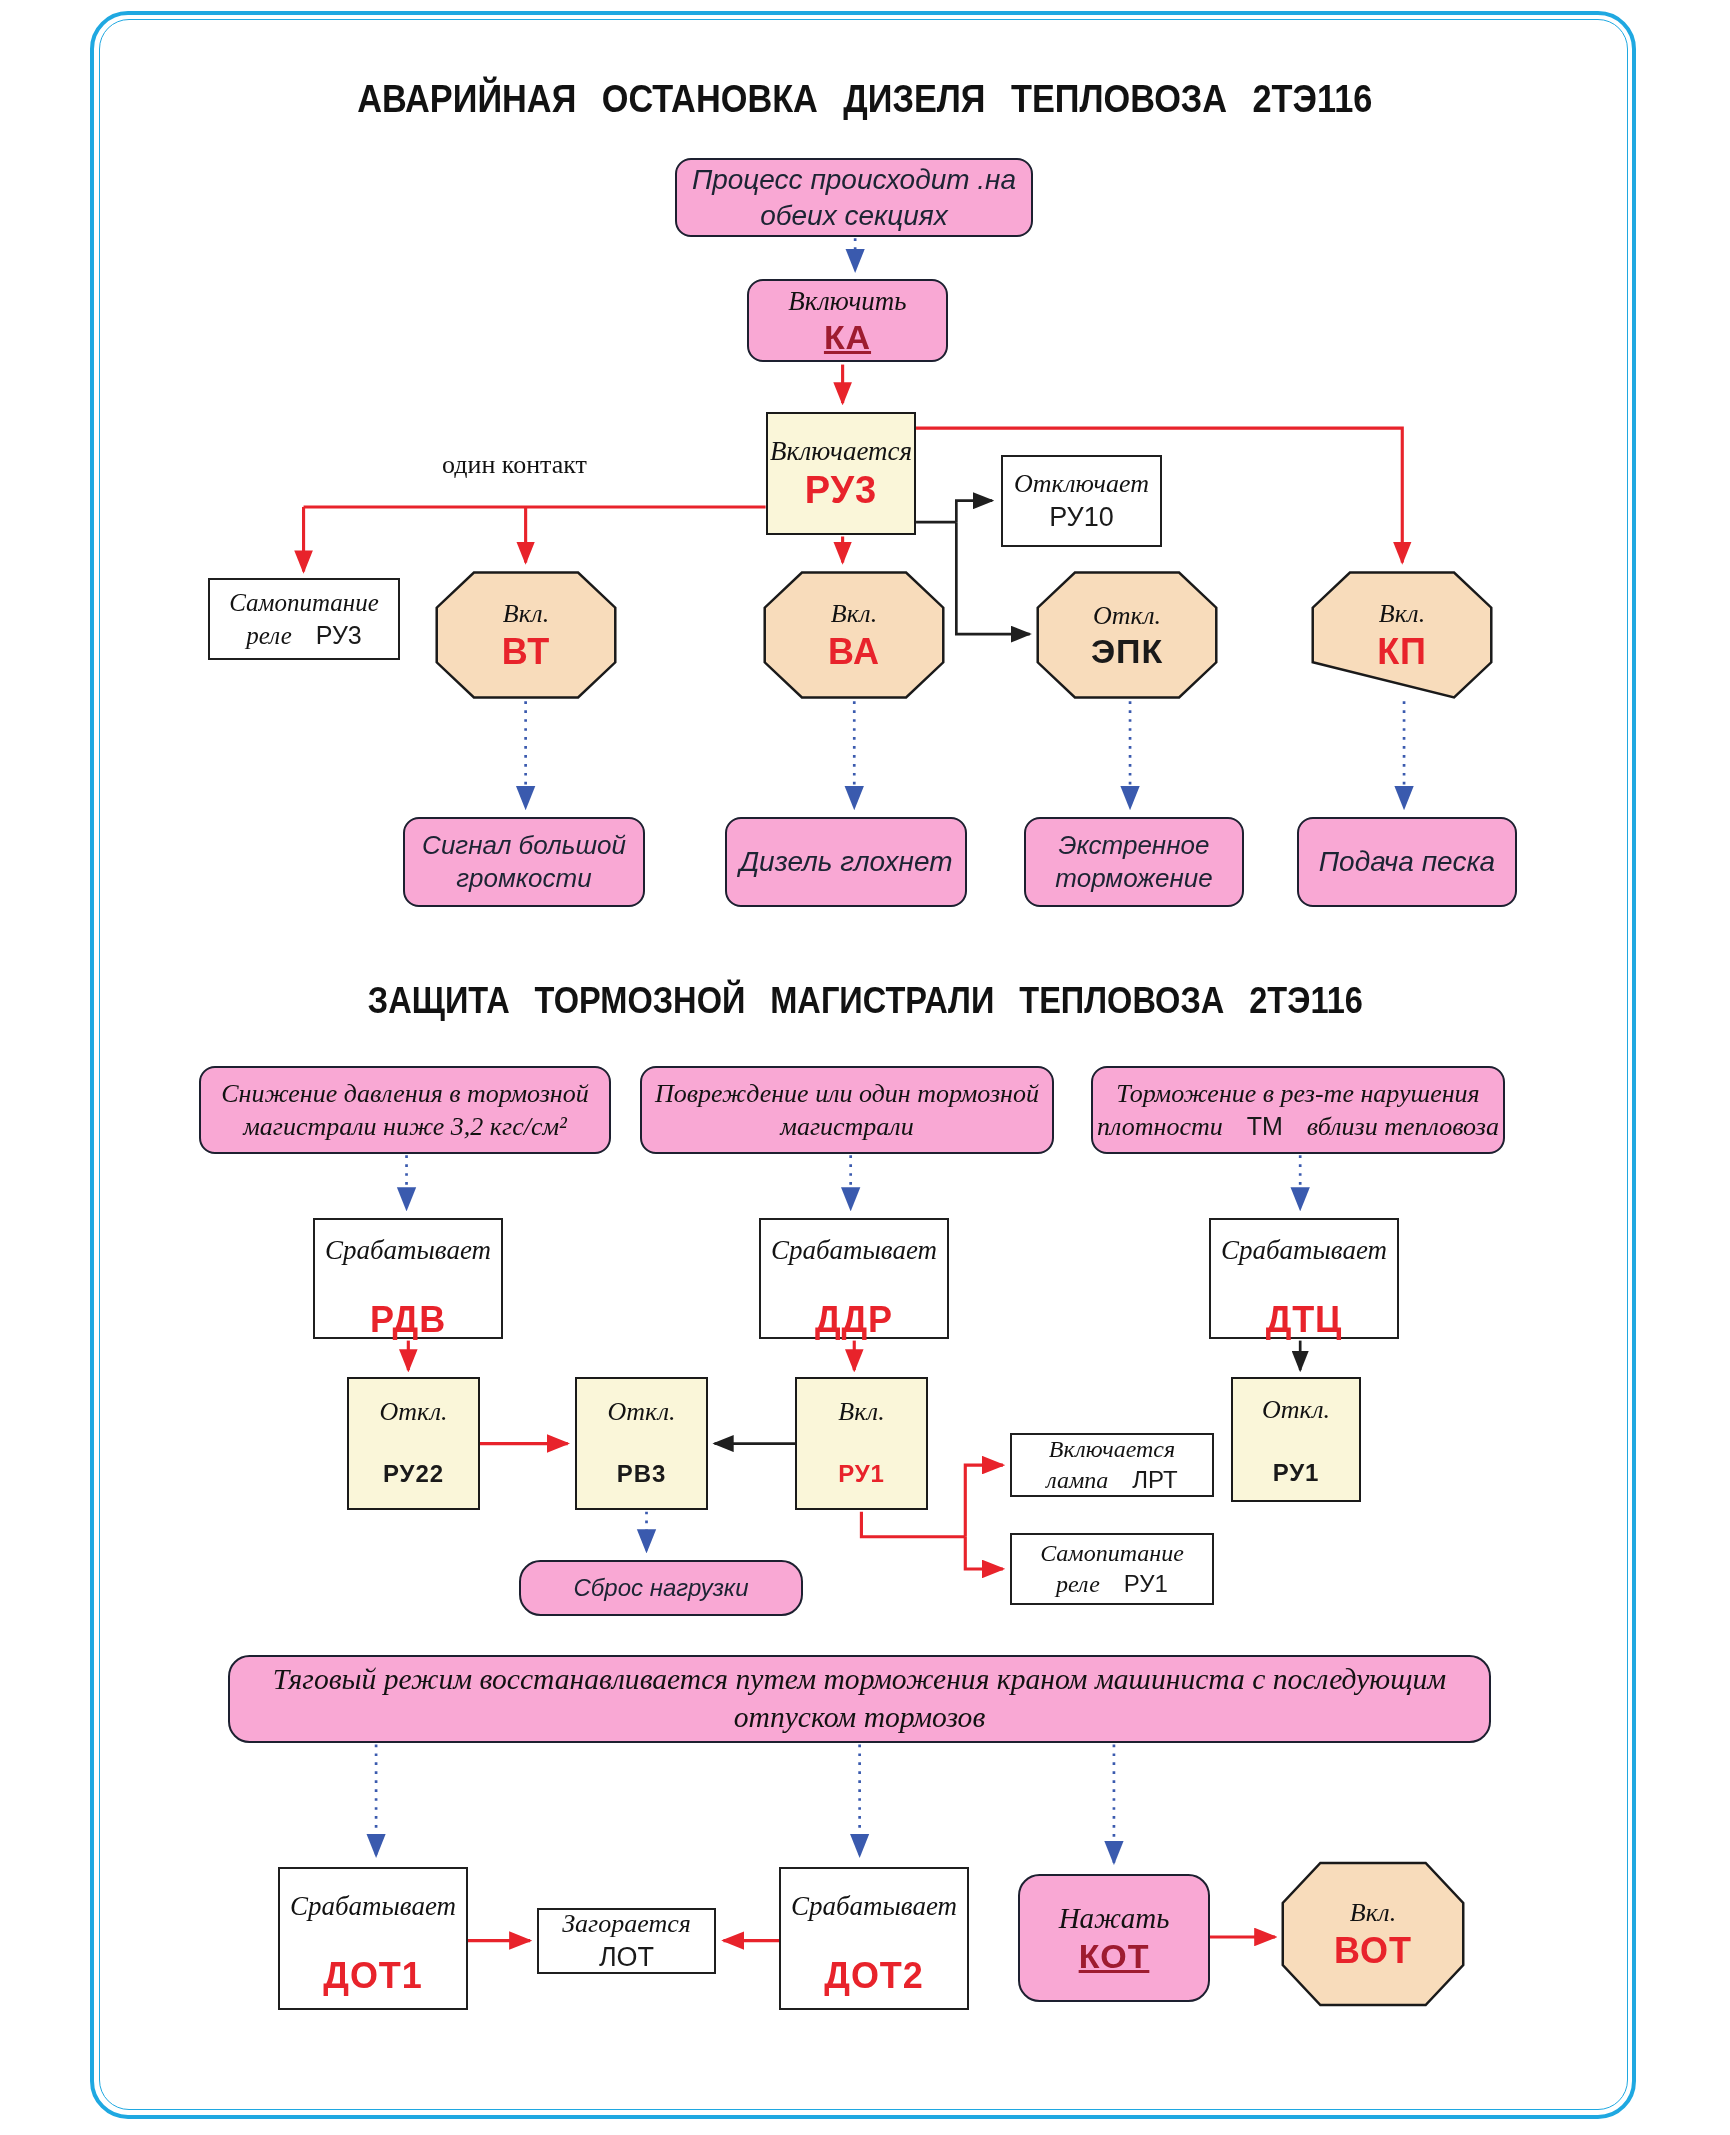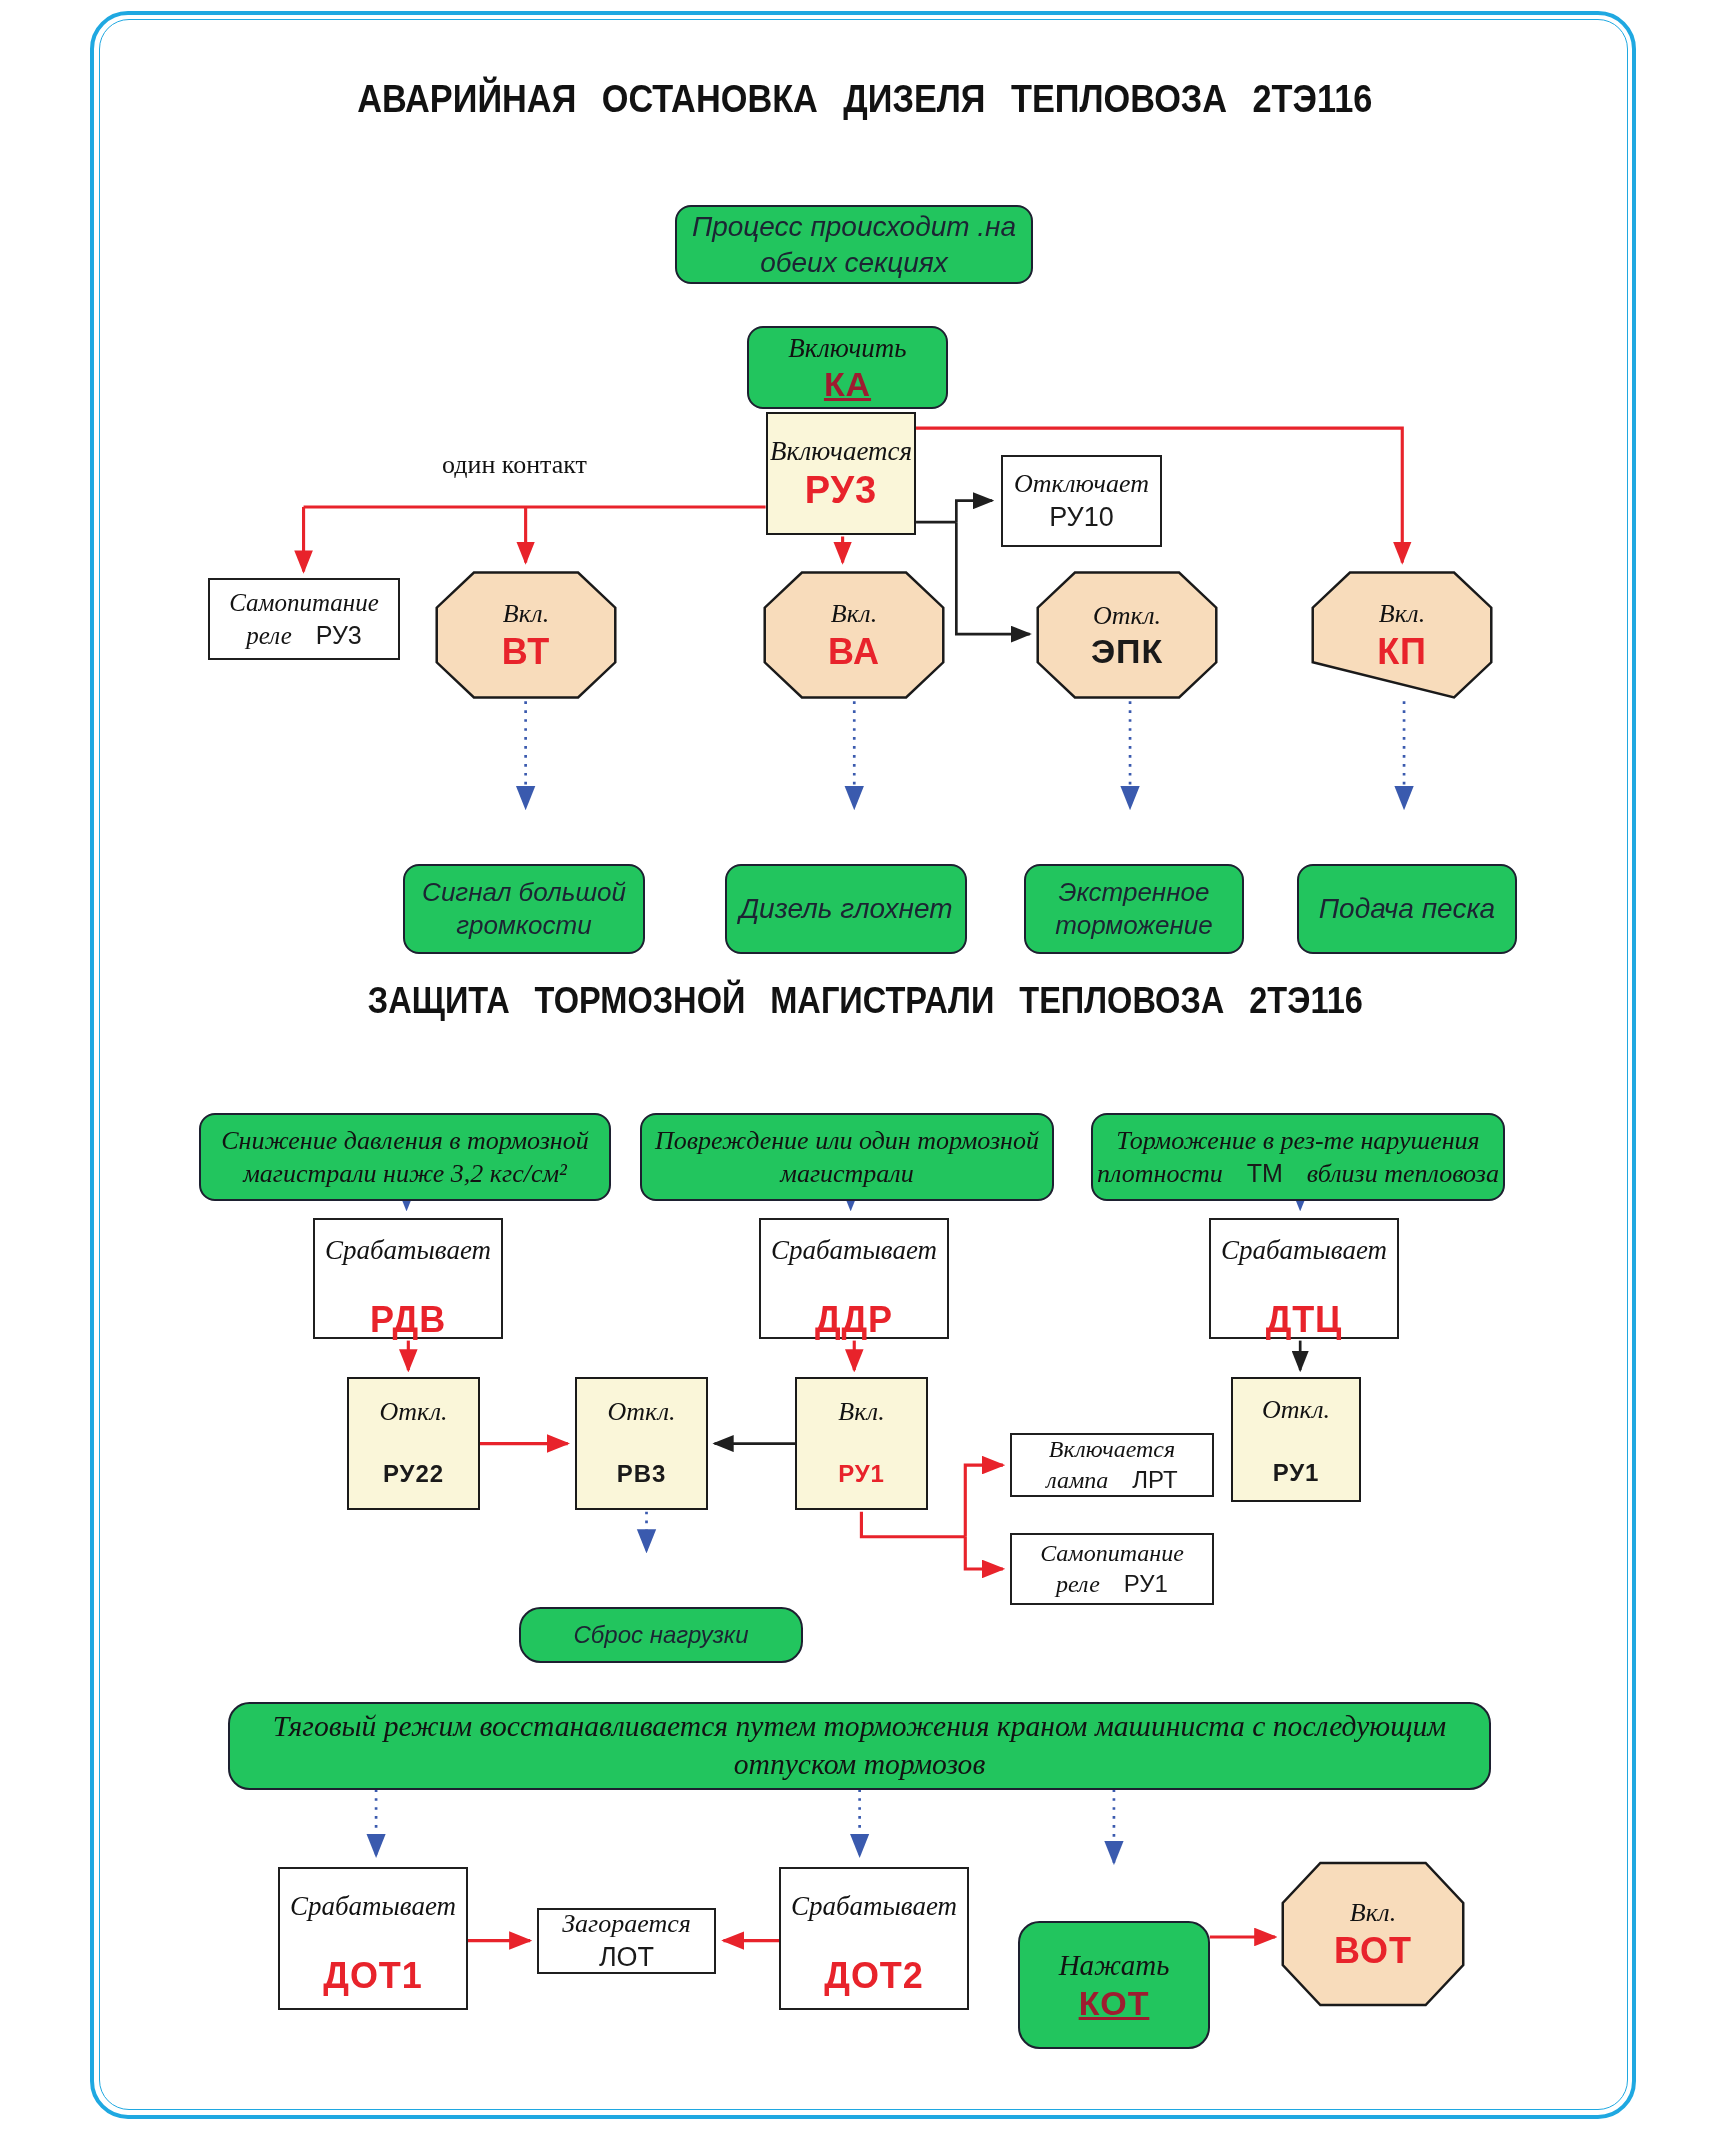--- a/index.html
+++ b/index.html
@@ -12,21 +12,21 @@
                border:1.8px solid #1fa8e1;border-radius:30px;}
   
   .title{position:absolute;left:0;right:0;text-align:center;}
   .title-text{display:inline-block;transform:scaleX(0.88);transform-origin:center;
               white-space:nowrap;font-weight:bold;font-size:39px;letter-spacing:0px;
               word-spacing:18px;color:#121212;font-family:"Liberation Sans",sans-serif;}
   
   .n{position:absolute;box-sizing:border-box;display:flex;flex-direction:column;
      align-items:center;justify-content:center;text-align:center;line-height:1.28;}
   .topal{justify-content:flex-start;gap:32px;}
-  .blue{background:#22c55e;border:2.7px solid #1d2030;border-radius:16px;margin-top:47px;}
+  .blue{background:#f9a8d4;border:2.7px solid #1d2030;border-radius:16px;}
   .r24{border-radius:21.5px;}
   .white{background:#ffffff;border:2.7px solid #1f1f1f;}
   .cream{background:#faf6d9;border:2.7px solid #1a1a1a;}
   
   .oct{position:absolute;}
   .oct svg{position:absolute;left:0;top:0;width:100%;height:100%;}
   .oct .oct-text{position:absolute;inset:0;display:flex;flex-direction:column;
                  align-items:center;justify-content:center;text-align:center;line-height:1.3;}
   
   .si{font-family:"Liberation Serif",serif;font-style:italic;color:#121212;font-size:27px;}

